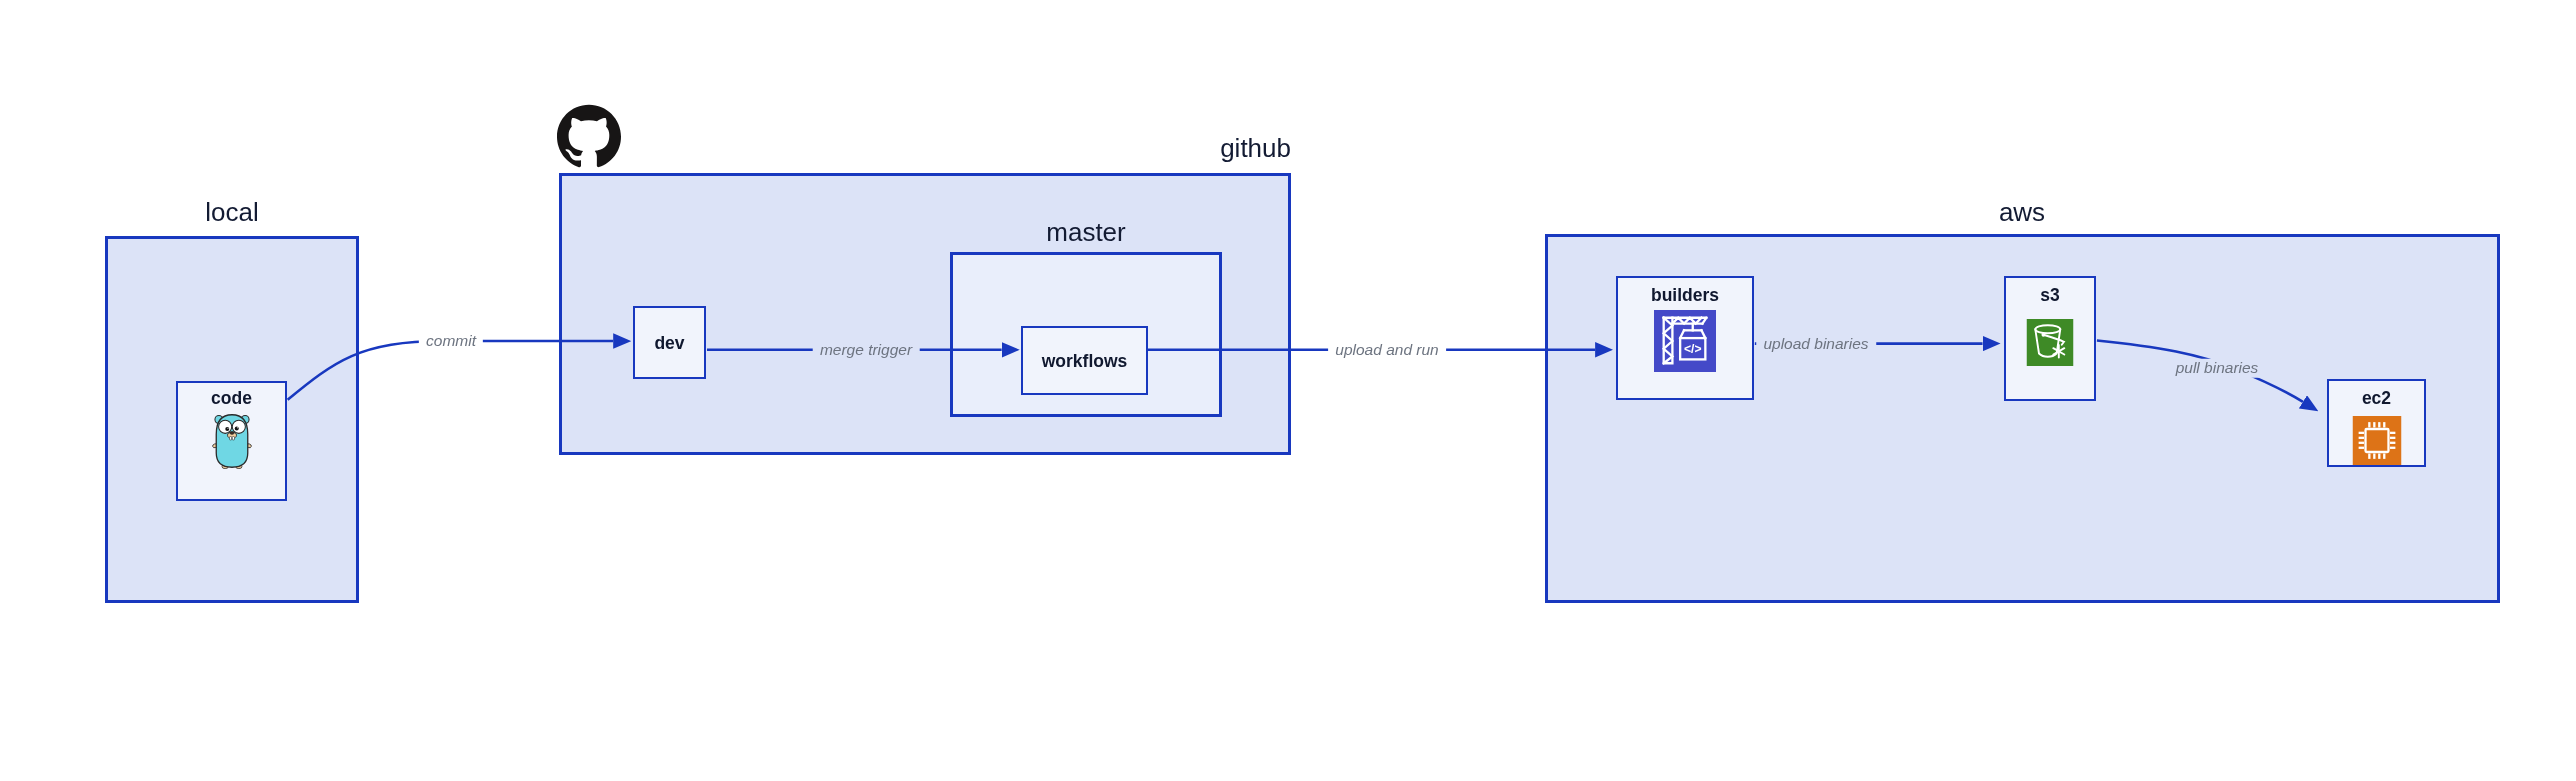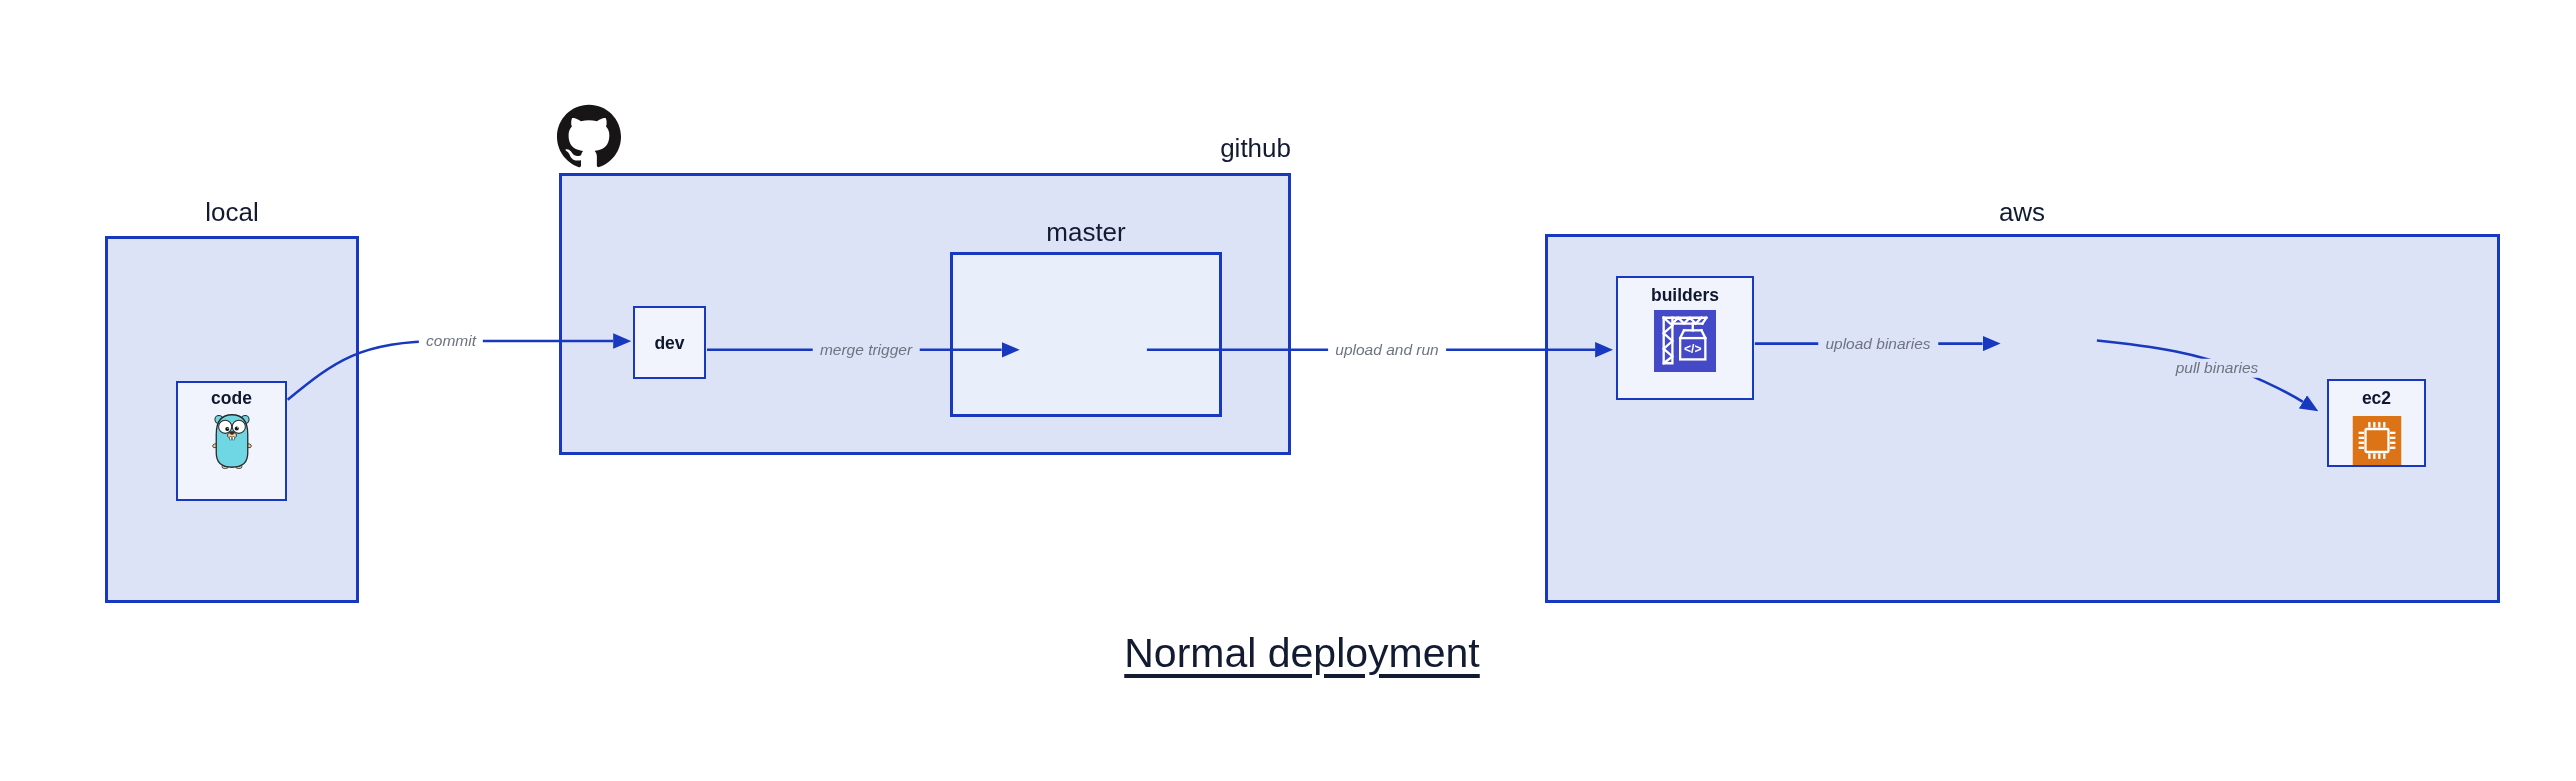--- a/index.html
+++ b/index.html
@@ -90,21 +90,21 @@
     <path class="edge" d="M 558 776 C 648 702 700 662 856 662 L 1190 662" marker-end="url(#arrowhead)"></path>
     <path class="edge" d="M 1372 679 L 1944 679" marker-end="url(#arrowhead)"></path>
     <path class="edge" d="M 2226 679 L 3096 679" marker-end="url(#arrowhead)"></path>
     <path class="edge" d="M 3406 667 L 3848 667" marker-end="url(#arrowhead)"></path>
     <path class="edge" d="M 4070 661 C 4190 673 4270 688 4338 716 C 4406 744 4444 764 4470 780" marker-end="url(#arrowhead)"></path>
   </svg>
 
   <div class="edge-label on-white" style="left:451px;top:341px;">commit</div>
   <div class="edge-label on-container" style="left:866px;top:350px;">merge trigger</div>
   <div class="edge-label on-white" style="left:1387px;top:350px;">upload and run</div>
-  <div class="edge-label on-container" style="left:1878px;top:344px;">upload binaries</div>
+  <div class="edge-label on-container" style="left:1816px;top:344px;">upload binaries</div>
   <div class="edge-label on-container" style="left:2217px;top:352px;margin-top:16px;">pull binaries</div>
 
   <div class="node" style="left:176px;top:381px;width:111px;height:120px;">
     <div class="node-label" style="top:5.2px;">code</div>
     <svg class="node-icon" style="top:30px;" width="42" height="56" viewBox="0 0 80 106">
       <circle cx="15" cy="12" r="7.5" fill="var(--gopher-teal)" stroke="#2b2b2b" stroke-width="2"></circle>
       <circle cx="65" cy="12" r="7.5" fill="var(--gopher-teal)" stroke="#2b2b2b" stroke-width="2"></circle>
       <ellipse cx="8" cy="62" rx="5" ry="3.5" fill="#f3cf9f" stroke="#2b2b2b" stroke-width="1.5" transform="rotate(-20 8 62)"></ellipse>
       <ellipse cx="72" cy="62" rx="5" ry="3.5" fill="#f3cf9f" stroke="#2b2b2b" stroke-width="1.5" transform="rotate(20 72 62)"></ellipse>
       <ellipse cx="27" cy="102" rx="6" ry="3.5" fill="#f3cf9f" stroke="#2b2b2b" stroke-width="1.5"></ellipse>
@@ -120,20 +120,23 @@
       <ellipse cx="40" cy="37.5" rx="4.2" ry="3" fill="#3b2a20" stroke="#2b2b2b" stroke-width="1"></ellipse>
       <rect x="35.2" y="44.5" width="4.3" height="6.5" rx="1.5" fill="#ffffff" stroke="#2b2b2b" stroke-width="1.2"></rect>
       <rect x="40.5" y="44.5" width="4.3" height="6.5" rx="1.5" fill="#ffffff" stroke="#2b2b2b" stroke-width="1.2"></rect>
     </svg>
   </div>
 
   <div class="node" style="left:633px;top:306px;width:73px;height:73px;">
     <div class="node-label mid">dev</div>
   </div>
 
+  <div class="node" style="left:1021px;top:326px;width:127px;height:69px;">
+    <div class="node-label mid">workflows</div>
+  </div>
 
   <div class="node" style="left:1616px;top:276px;width:138px;height:124px;">
     <div class="node-label" style="top:7.2px;">builders</div>
     <svg class="node-icon" style="top:32px;" width="62" height="62" viewBox="0 0 64 64">
       <rect class="icon-tile" x="0" y="0" width="64" height="64" fill="var(--builders-bg)"></rect>
       <g stroke="#ffffff" stroke-width="2.4" fill="none" stroke-linecap="square">
         <path d="M10 8 L10 55 M19 8 L19 55 M10 55 L19 55"></path>
         <path d="M10 8 L19 16 L10 24 L19 32 L10 40 L19 48 L10 55"></path>
         <path d="M10 8 L54 8"></path>
         <path d="M19 14 L50 14"></path>
@@ -141,20 +144,37 @@
         <path d="M54 8 L50 14"></path>
         <path d="M40 14 L40 21"></path>
         <path d="M31 21 L49 21"></path>
         <path d="M31 21 L27 29 M49 21 L53 29"></path>
         <rect x="27" y="29" width="26" height="22"></rect>
       </g>
       <text x="40" y="44.5" fill="#ffffff" font-size="12.5" font-weight="bold" text-anchor="middle" font-family="'Liberation Sans',sans-serif">&lt;/&gt;</text>
     </svg>
   </div>
 
+  <div class="node" style="left:2004px;top:276px;width:92px;height:125px;">
+    <div class="node-label" style="top:7.2px;">s3</div>
+    <svg class="node-icon" style="top:41px;" width="47" height="47" viewBox="0 0 64 64">
+      <rect class="icon-tile" x="0" y="0" width="64" height="64" fill="var(--s3-bg)"></rect>
+      <g stroke="#ffffff" stroke-width="2.6" fill="none" stroke-linecap="round">
+        <ellipse cx="29" cy="14" rx="17" ry="5.5"></ellipse>
+        <path d="M12 14 L17 47 C23 53 35 53 41 47 L46 14"></path>
+        <path d="M23 21.5 C33 24.5 43 27.5 51 31 L48 35"></path>
+      </g>
+      <circle cx="23" cy="21.5" r="2.6" fill="#ffffff"></circle>
+      <g stroke="#ffffff" stroke-width="2.6" fill="none" stroke-linecap="round">
+        <path d="M44 35.5 L44 52.5"></path>
+        <path d="M36.5 39.7 L51.5 48.3"></path>
+        <path d="M36.5 48.3 L51.5 39.7"></path>
+      </g>
+    </svg>
+  </div>
 
   <div class="node" style="left:2327px;top:379px;width:99px;height:88px;">
     <div class="node-label" style="top:7.2px;">ec2</div>
     <svg class="node-icon" style="top:35px;" width="49" height="49" viewBox="0 0 64 64">
       <rect class="icon-tile" x="0" y="0" width="64" height="64" fill="var(--ec2-bg)"></rect>
       <rect x="17" y="17" width="30" height="30" rx="1.5" fill="none" stroke="#ffffff" stroke-width="3"></rect>
       <g fill="#ffffff">
         <rect x="20.5" y="8" width="3" height="7"></rect>
           <rect x="27" y="8" width="3" height="7"></rect>
           <rect x="33.5" y="8" width="3" height="7"></rect>
@@ -168,16 +188,15 @@
           <rect x="8" y="33.5" width="7" height="3"></rect>
           <rect x="8" y="40" width="7" height="3"></rect>
         <rect x="49" y="20.5" width="7" height="3"></rect>
           <rect x="49" y="27" width="7" height="3"></rect>
           <rect x="49" y="33.5" width="7" height="3"></rect>
           <rect x="49" y="40" width="7" height="3"></rect>
       </g>
     </svg>
   </div>
 
-  <div class="diagram-title">Normal deployment</div>
 
 </div>
 
 
 </body></html>

